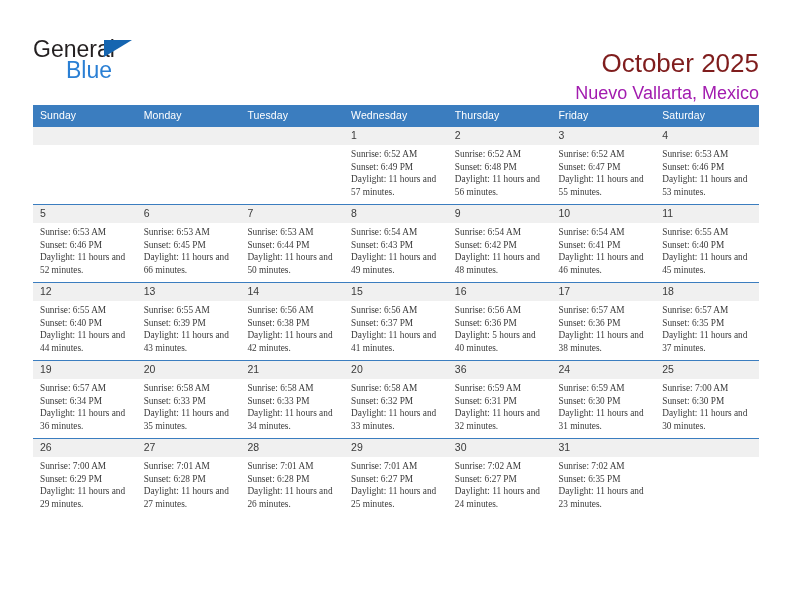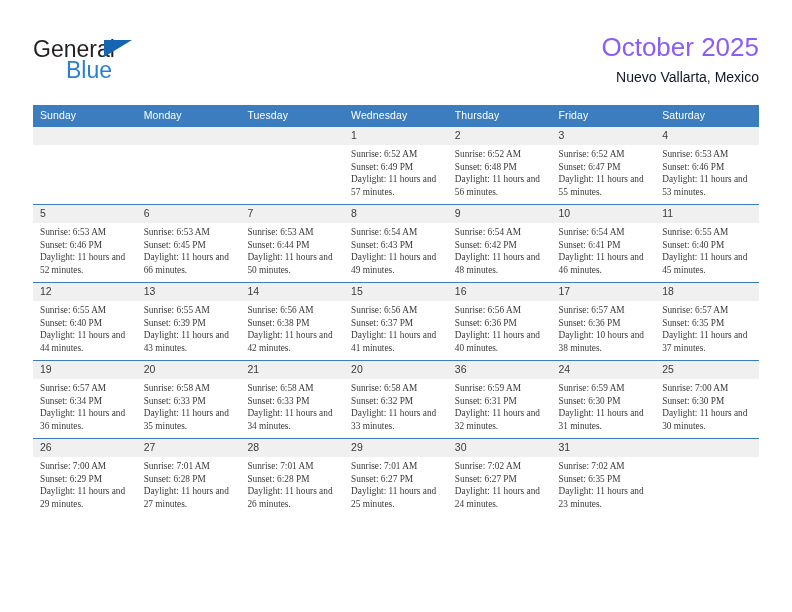--- a/index.html
+++ b/index.html
@@ -65,28 +65,29 @@
   }
 
   .title-block {
     position: absolute;
     right: 0;
     top: 0;
     text-align: right;
   }
   .cal-title {
     font-size: 26px;
-    color: #8b5cf6;
+    color: #7f1d1d;
     font-weight: normal;
     line-height: 34px;
     white-space: nowrap;
+    margin-top: 16px;
   }
   .cal-subtitle {
-    font-size: 14px;
-    color: #0f172a;
+    font-size: 18px;
+    color: #a21caf;
     line-height: 22px;
     margin-top: 2px;
     white-space: nowrap;
   }
 
   
   .calendar {
     position: absolute;
     left: 33px;
     top: 105px;
@@ -309,29 +310,29 @@
               <div>Sunrise: 6:56 AM</div>
               <div>Sunset: 6:37 PM</div>
               <div class="dl">Daylight: 11 hours and 41 minutes.</div>
             </div>
           </td>
           <td>
             <span class="daynum">16</span>
             <div class="cell-body">
               <div>Sunrise: 6:56 AM</div>
               <div>Sunset: 6:36 PM</div>
-              <div class="dl">Daylight: 11 hours and 40 minutes.</div>
+              <div class="dl">Daylight: 5 hours and 40 minutes.</div>
             </div>
           </td>
           <td>
             <span class="daynum">17</span>
             <div class="cell-body">
               <div>Sunrise: 6:57 AM</div>
               <div>Sunset: 6:36 PM</div>
-              <div class="dl">Daylight: 10 hours and 38 minutes.</div>
+              <div class="dl">Daylight: 11 hours and 38 minutes.</div>
             </div>
           </td>
           <td>
             <span class="daynum">18</span>
             <div class="cell-body">
               <div>Sunrise: 6:57 AM</div>
               <div>Sunset: 6:35 PM</div>
               <div class="dl">Daylight: 11 hours and 37 minutes.</div>
             </div>
           </td>

